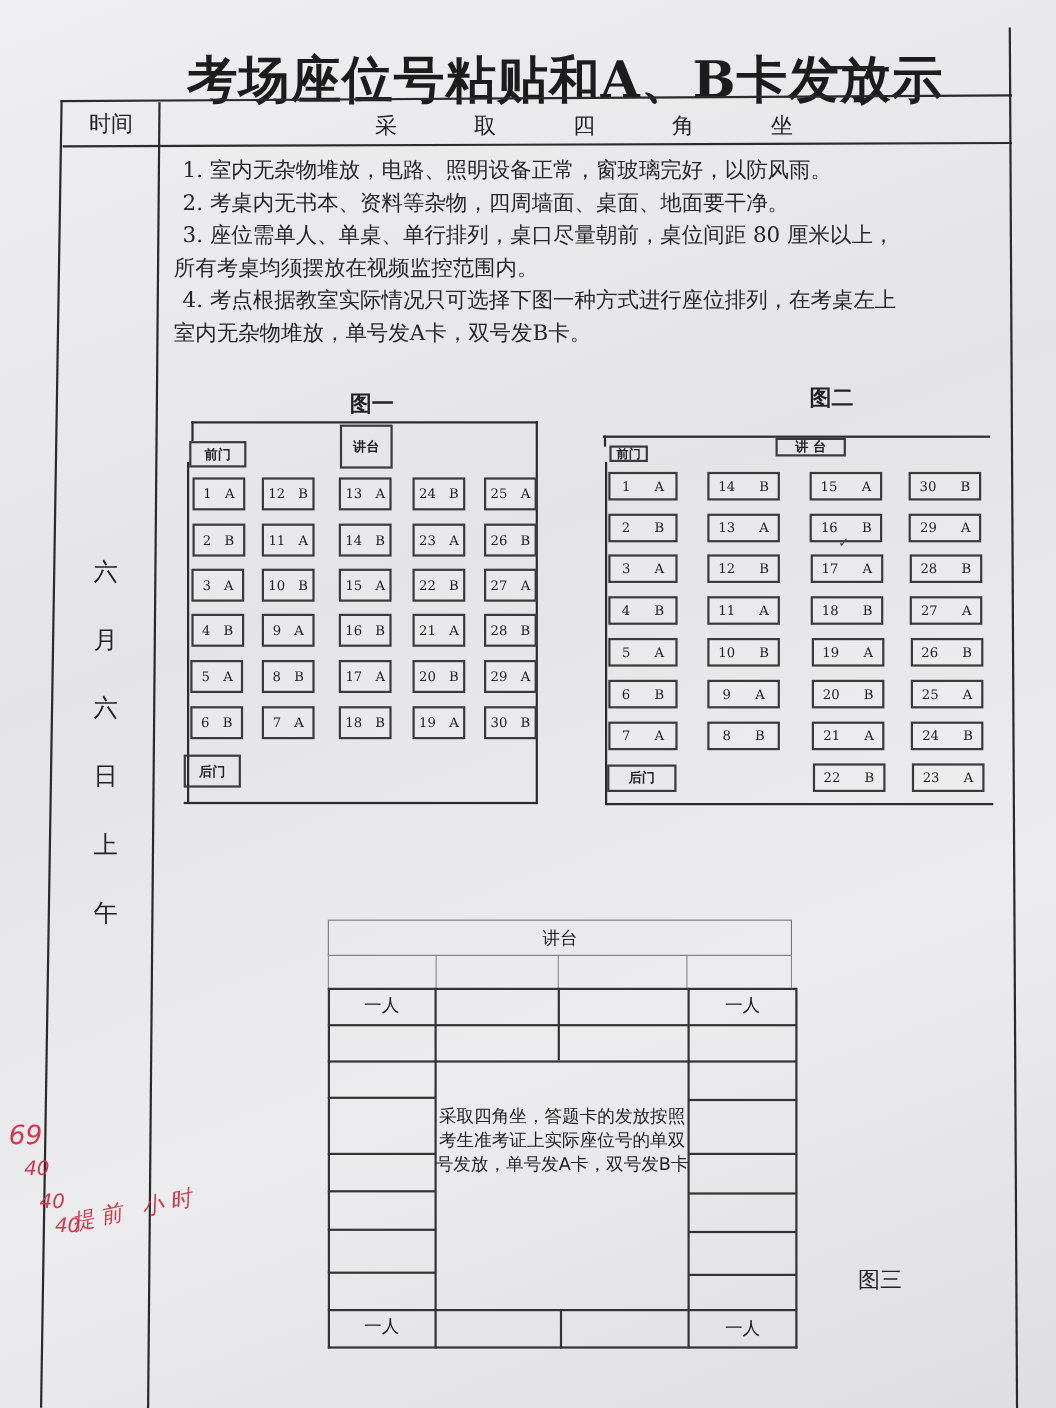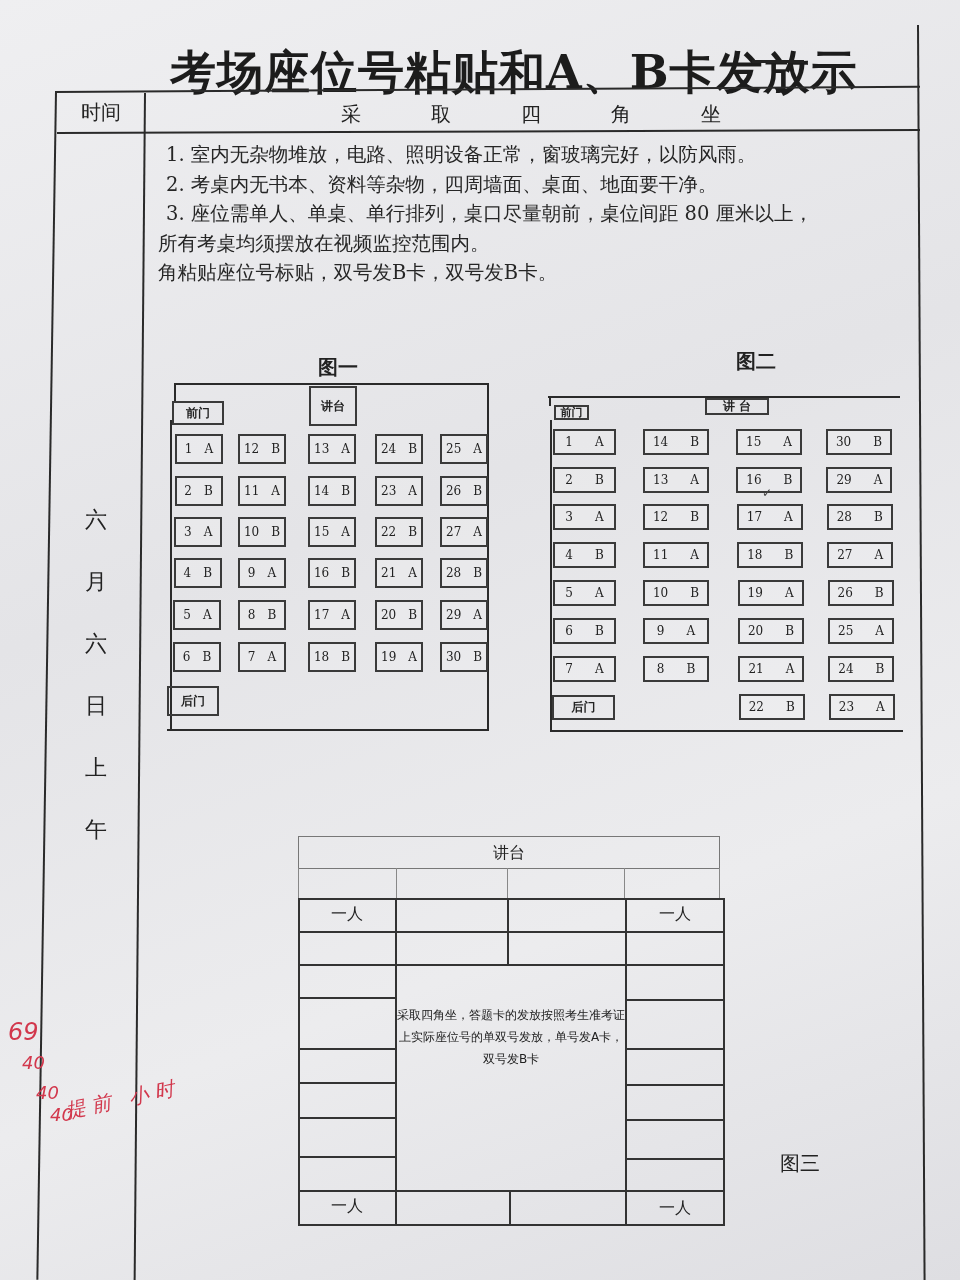--- a/index.html
+++ b/index.html
@@ -26,21 +26,21 @@
   .box.wide{gap:22px;}
   .lbl{position:absolute;border:2px solid #3a3a3a;box-sizing:border-box;font-size:12px;text-align:right;display:flex;align-items:center;justify-content:center;
        font-family:"DejaVu Sans","Liberation Sans",sans-serif;font-weight:bold;}
   .fig3{position:absolute;left:298px;top:772px;width:424px;height:455px;}
   .f3-title{position:absolute;left:0;top:0;width:422px;height:64px;border:1px solid #777;border-bottom:none;box-sizing:border-box;
             text-align:center;line-height:64px;font-size:17px;font-weight:bold;font-family:"DejaVu Sans","Liberation Sans",sans-serif;}
   .f3-podium{position:absolute;left:0;top:64px;width:422px;height:33px;border:1px solid #777;box-sizing:border-box;text-align:center;line-height:32px;font-size:16px;
              font-family:"DejaVu Sans","Liberation Sans",sans-serif;}
   .g{position:absolute;background:#333;}
   .cellt{position:absolute;font-size:16px;font-family:Liberation Serif, serif;text-align:center;}
-  .f3-note{position:absolute;left:98px;top:232px;width:230px;font-size:12px;line-height:22px;text-align:center;
+  .f3-note{position:absolute;left:98px;top:232px;width:230px;font-size:16px;line-height:22px;text-align:center;
            font-family:"DejaVu Sans","Liberation Sans",sans-serif;color:#222;}
   .f3-label{position:absolute;left:780px;top:1150px;font-size:20px;font-family:"DejaVu Sans","Liberation Sans",sans-serif;}
   .hand{position:absolute;color:#d2374c;font-family:"DejaVu Sans","Liberation Sans",sans-serif;font-style:italic;}
   .check{position:absolute;left:762px;top:486px;color:#444;font-size:12px;}
 </style>
 </head>
 <body>
 
 <div class="paper">
 
@@ -63,21 +63,22 @@
     <span>日</span>
     <span>上</span>
     <span>午</span>
   </div>
 
   <div class="rules">
     <p class="ind">1. 室内无杂物堆放，电路、照明设备正常，窗玻璃完好，以防风雨。</p>
     <p class="ind">2. 考桌内无书本、资料等杂物，四周墙面、桌面、地面要干净。</p>
     <p class="ind">3. 座位需单人、单桌、单行排列，桌口尽量朝前，桌位间距 80 厘米以上，</p>
     <p>所有考桌均须摆放在视频监控范围内。</p>
-    <p>角粘贴座位号标贴，双号发B卡，双号发B卡。</p>
+    <p class="ind">4. 考点根据教室实际情况只可选择下图一种方式进行座位排列，在考桌左上</p>
+    <p>室内无杂物堆放，单号发A卡，双号发B卡。</p>
   </div>
 
   <div class="fig-label" style="left:318px;top:354px;">图一</div>
   <div>
     <div class="rline" style="left:174px;top:383px;width:315px;height:2px;"></div>
     <div class="rline" style="left:487px;top:383px;width:2px;height:348px;"></div>
     <div class="rline" style="left:167px;top:729px;width:322px;height:2px;"></div>
     <div class="rline" style="left:174px;top:383px;width:2px;height:18px;"></div>
     <div class="rline" style="left:170px;top:420px;width:2px;height:310px;"></div>
     <div class="lbl" style="left:172px;top:401px;width:52px;height:24px;">前门</div>

